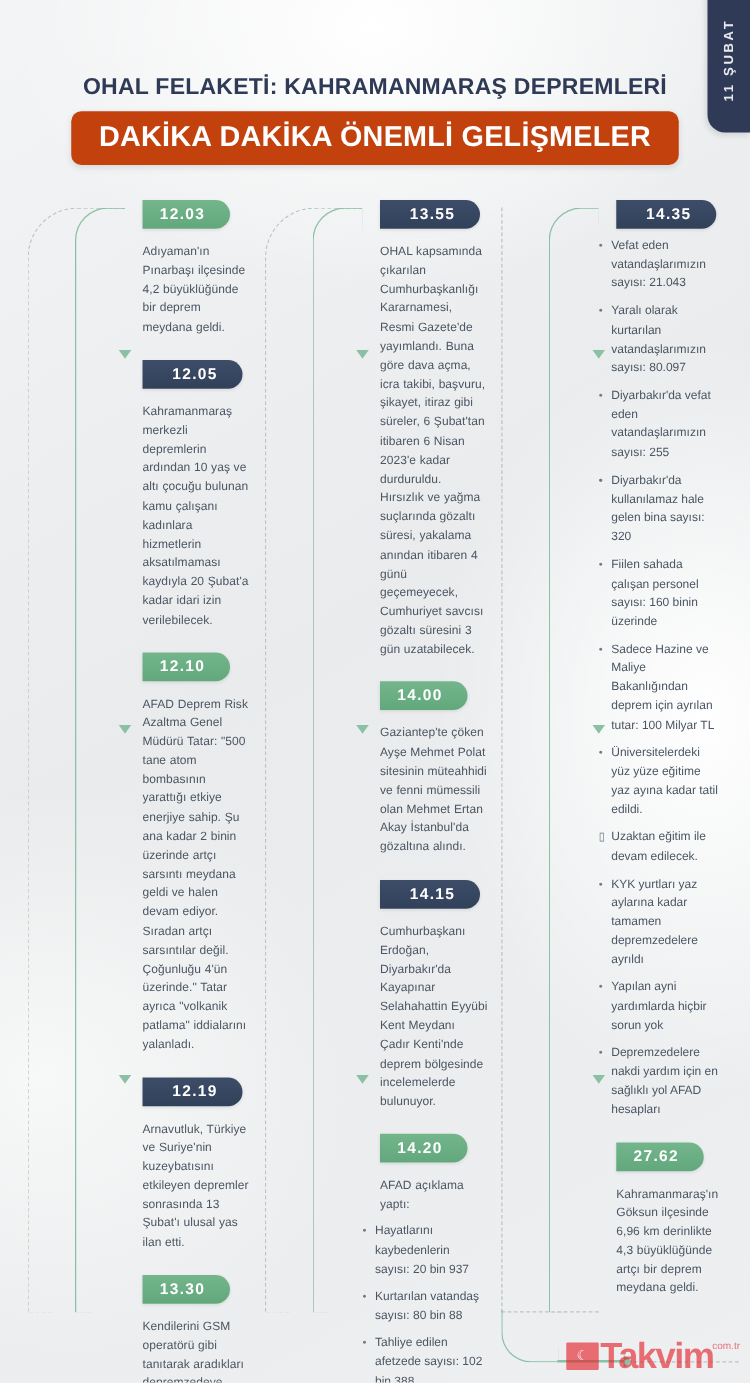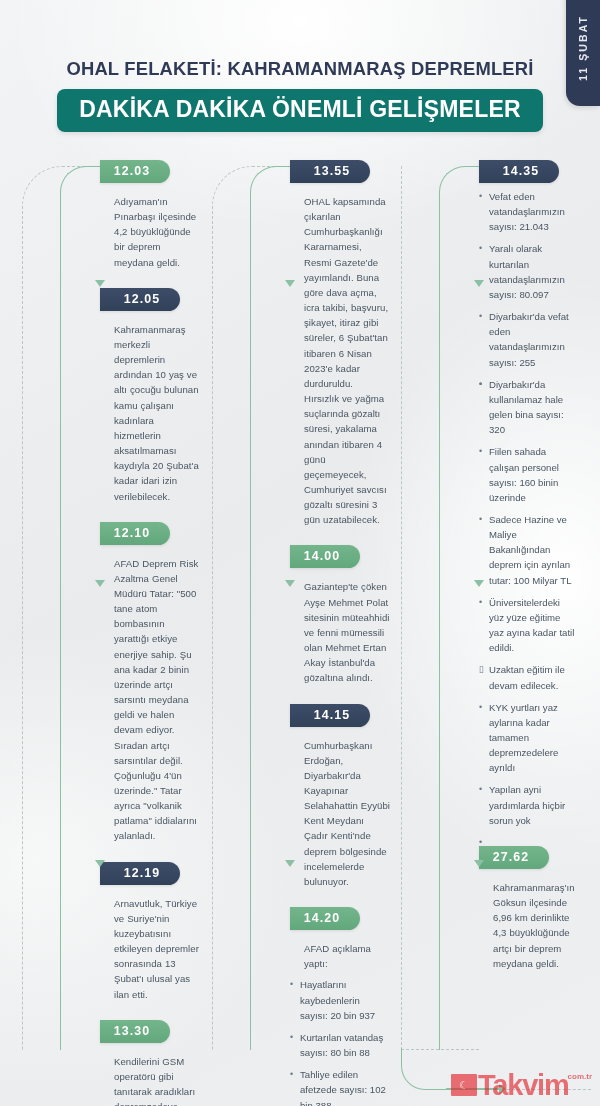--- a/index.html
+++ b/index.html
@@ -55,21 +55,21 @@
     letter-spacing: .2px;
   }
   .subheadline-wrap {
     position: absolute;
     left: 0; right: 0;
     top: 89px;
     text-align: center;
   }
   .subheadline {
     display: inline-block;
-    background: #0f766e;
+    background: #c2410c;
     color: #ffffff;
     font-size: 23px;
     font-weight: 800;
     letter-spacing: .2px;
     padding: 7px 22px 9px 22px;
     border-radius: 8px;
     box-shadow: 0 2px 5px rgba(0,0,0,.10);
   }
 
   
@@ -176,21 +176,21 @@
   }
   .entry { position: relative; }
   .badge {
     display: inline-block;
     position: relative;
     color: #ffffff;
     font-size: 12.4px;
     font-weight: 700;
     letter-spacing: 1.1px;
     padding: 4px 16px 5px 10px;
-    margin-left: 0;
+    margin-left: 14px;
     border-radius: 0 12px 12px 0;
     min-width: 44px;
     text-align: center;
     box-shadow: 0 1px 3px rgba(0,0,0,.10);
   }
   .badge.green { background: linear-gradient(180deg,#74b58c 0%, #62a87c 100%); }
   .badge.navy  { background: linear-gradient(180deg,#3d4d68 0%, #32415a 100%); padding-left: 20px; }
 
   .body-text {
     margin: 11px 0 0 14px;
@@ -249,21 +249,21 @@
   .logo .word {
     color: #e41e26;
     font-size: 29px;
     font-weight: 800;
     letter-spacing: -1.2px;
     line-height: 1;
   }
   .logo .tld {
     color: #e41e26;
     font-size: 8px;
-    font-weight: 700;
+    font-weight: 400;
     align-self: flex-start;
     margin-top: 4px;
     margin-left: -1px;
   }
 </style>
 </head>
 <body>
 
 <div class="date-tab">
   <span class="dt-text">11 ŞUBAT</span>
@@ -315,21 +315,21 @@
             <li><span class="bul">•</span><span>Yaralı olarak kurtarılan vatandaşlarımızın sayısı: 80.097</span></li>
             <li><span class="bul">•</span><span>Diyarbakır'da vefat eden vatandaşlarımızın sayısı: 255</span></li>
             <li><span class="bul">•</span></li>
             <li><span class="bul">•</span><span>Diyarbakır'da kullanılamaz hale gelen bina sayısı: 320</span></li>
             <li><span class="bul">•</span><span>Fiilen sahada çalışan personel sayısı: 160 binin üzerinde</span></li>
             <li><span class="bul">•</span><span>Sadece Hazine ve Maliye Bakanlığından deprem için ayrılan tutar: 100 Milyar TL</span></li>
             <li><span class="bul">•</span><span>Üniversitelerdeki yüz yüze eğitime yaz ayına kadar tatil edildi.</span></li>
             <li><span class="bul">▯</span><span>Uzaktan eğitim ile devam edilecek.</span></li>
             <li><span class="bul">•</span><span>KYK yurtları yaz aylarına kadar tamamen depremzedelere ayrıldı</span></li>
             <li><span class="bul">•</span><span>Yapılan ayni yardımlarda hiçbir sorun yok</span></li>
-            <li><span class="bul">•</span></li>
+            <li><span class="bul">•</span><span>Depremzedelere nakdi yardım için en sağlıklı yol AFAD hesapları</span></li>
           </ul></div>
         <div class="entry"><span class="badge green">27.62</span><p class="body-text">Kahramanmaraş'ın Göksun ilçesinde 6,96 km derinlikte 4,3 büyüklüğünde artçı bir deprem meydana geldi.</p></div>
       </div>
       <span class="arrowhead" style="top: 120px;"></span>
       <span class="arrowhead" style="top: 420px;"></span>
       <span class="arrowhead" style="top: 700px;"></span>
     </div>
   </div>
 
 <div class="loop-bottom">

